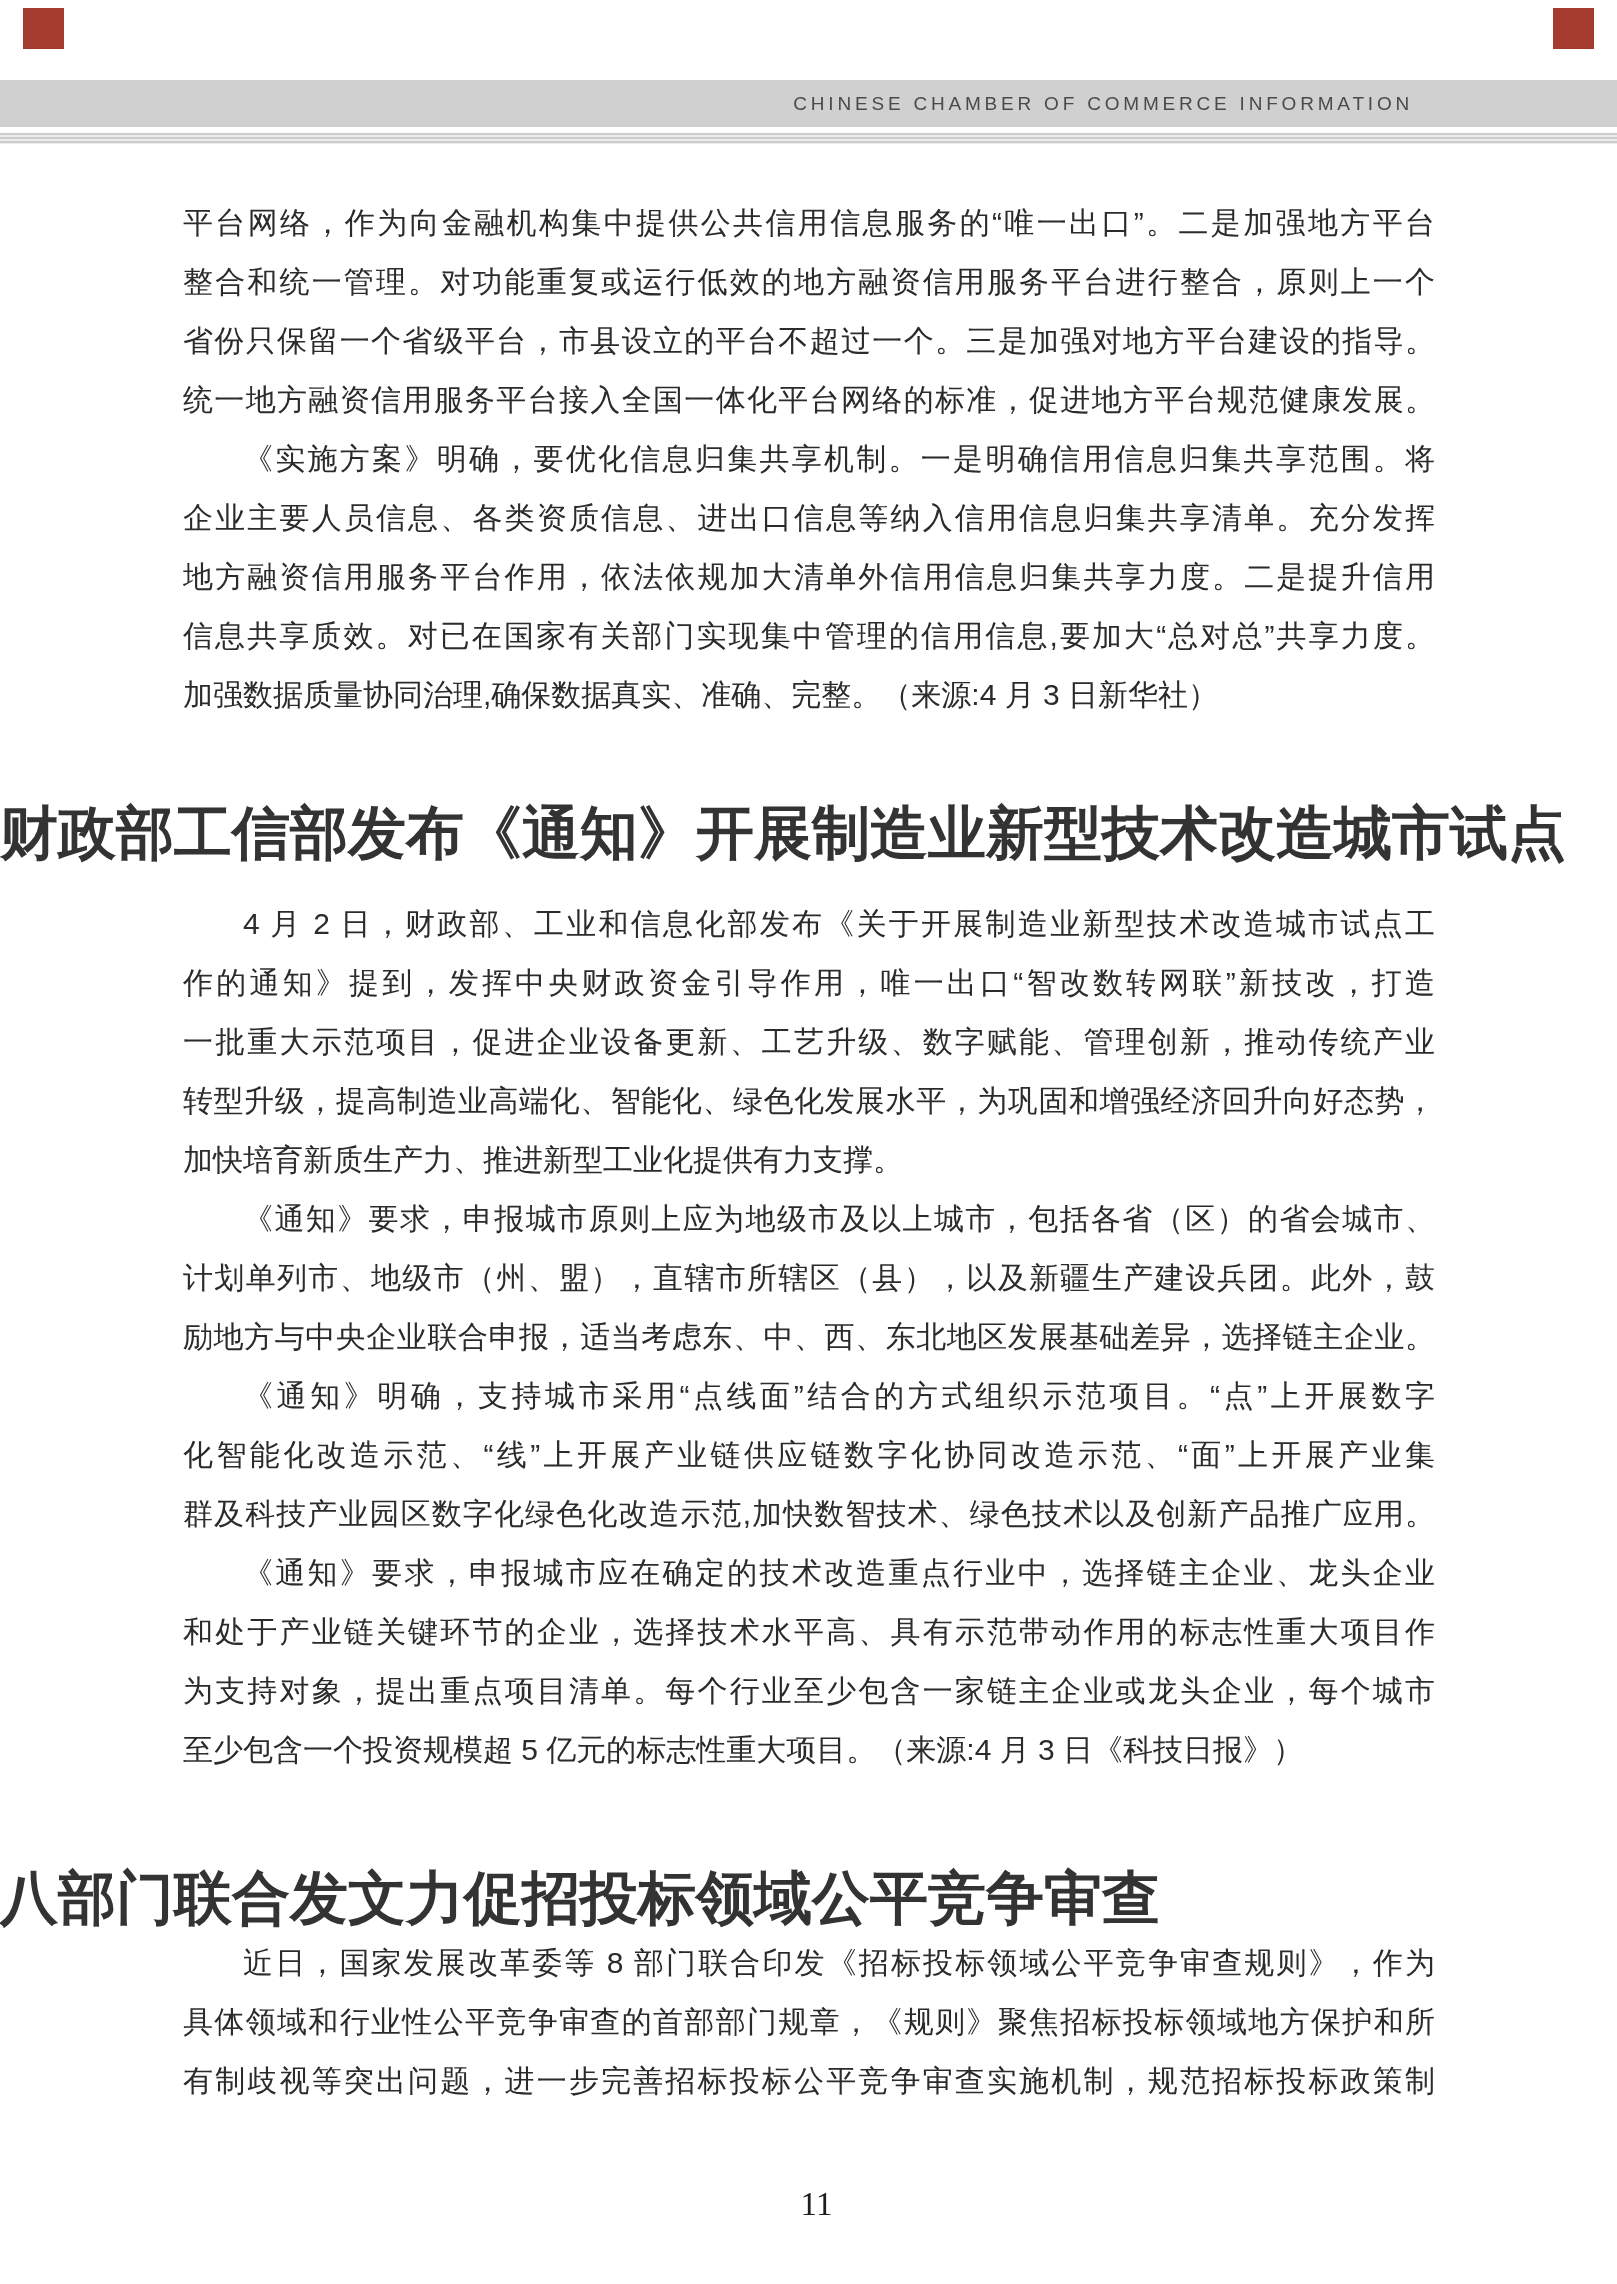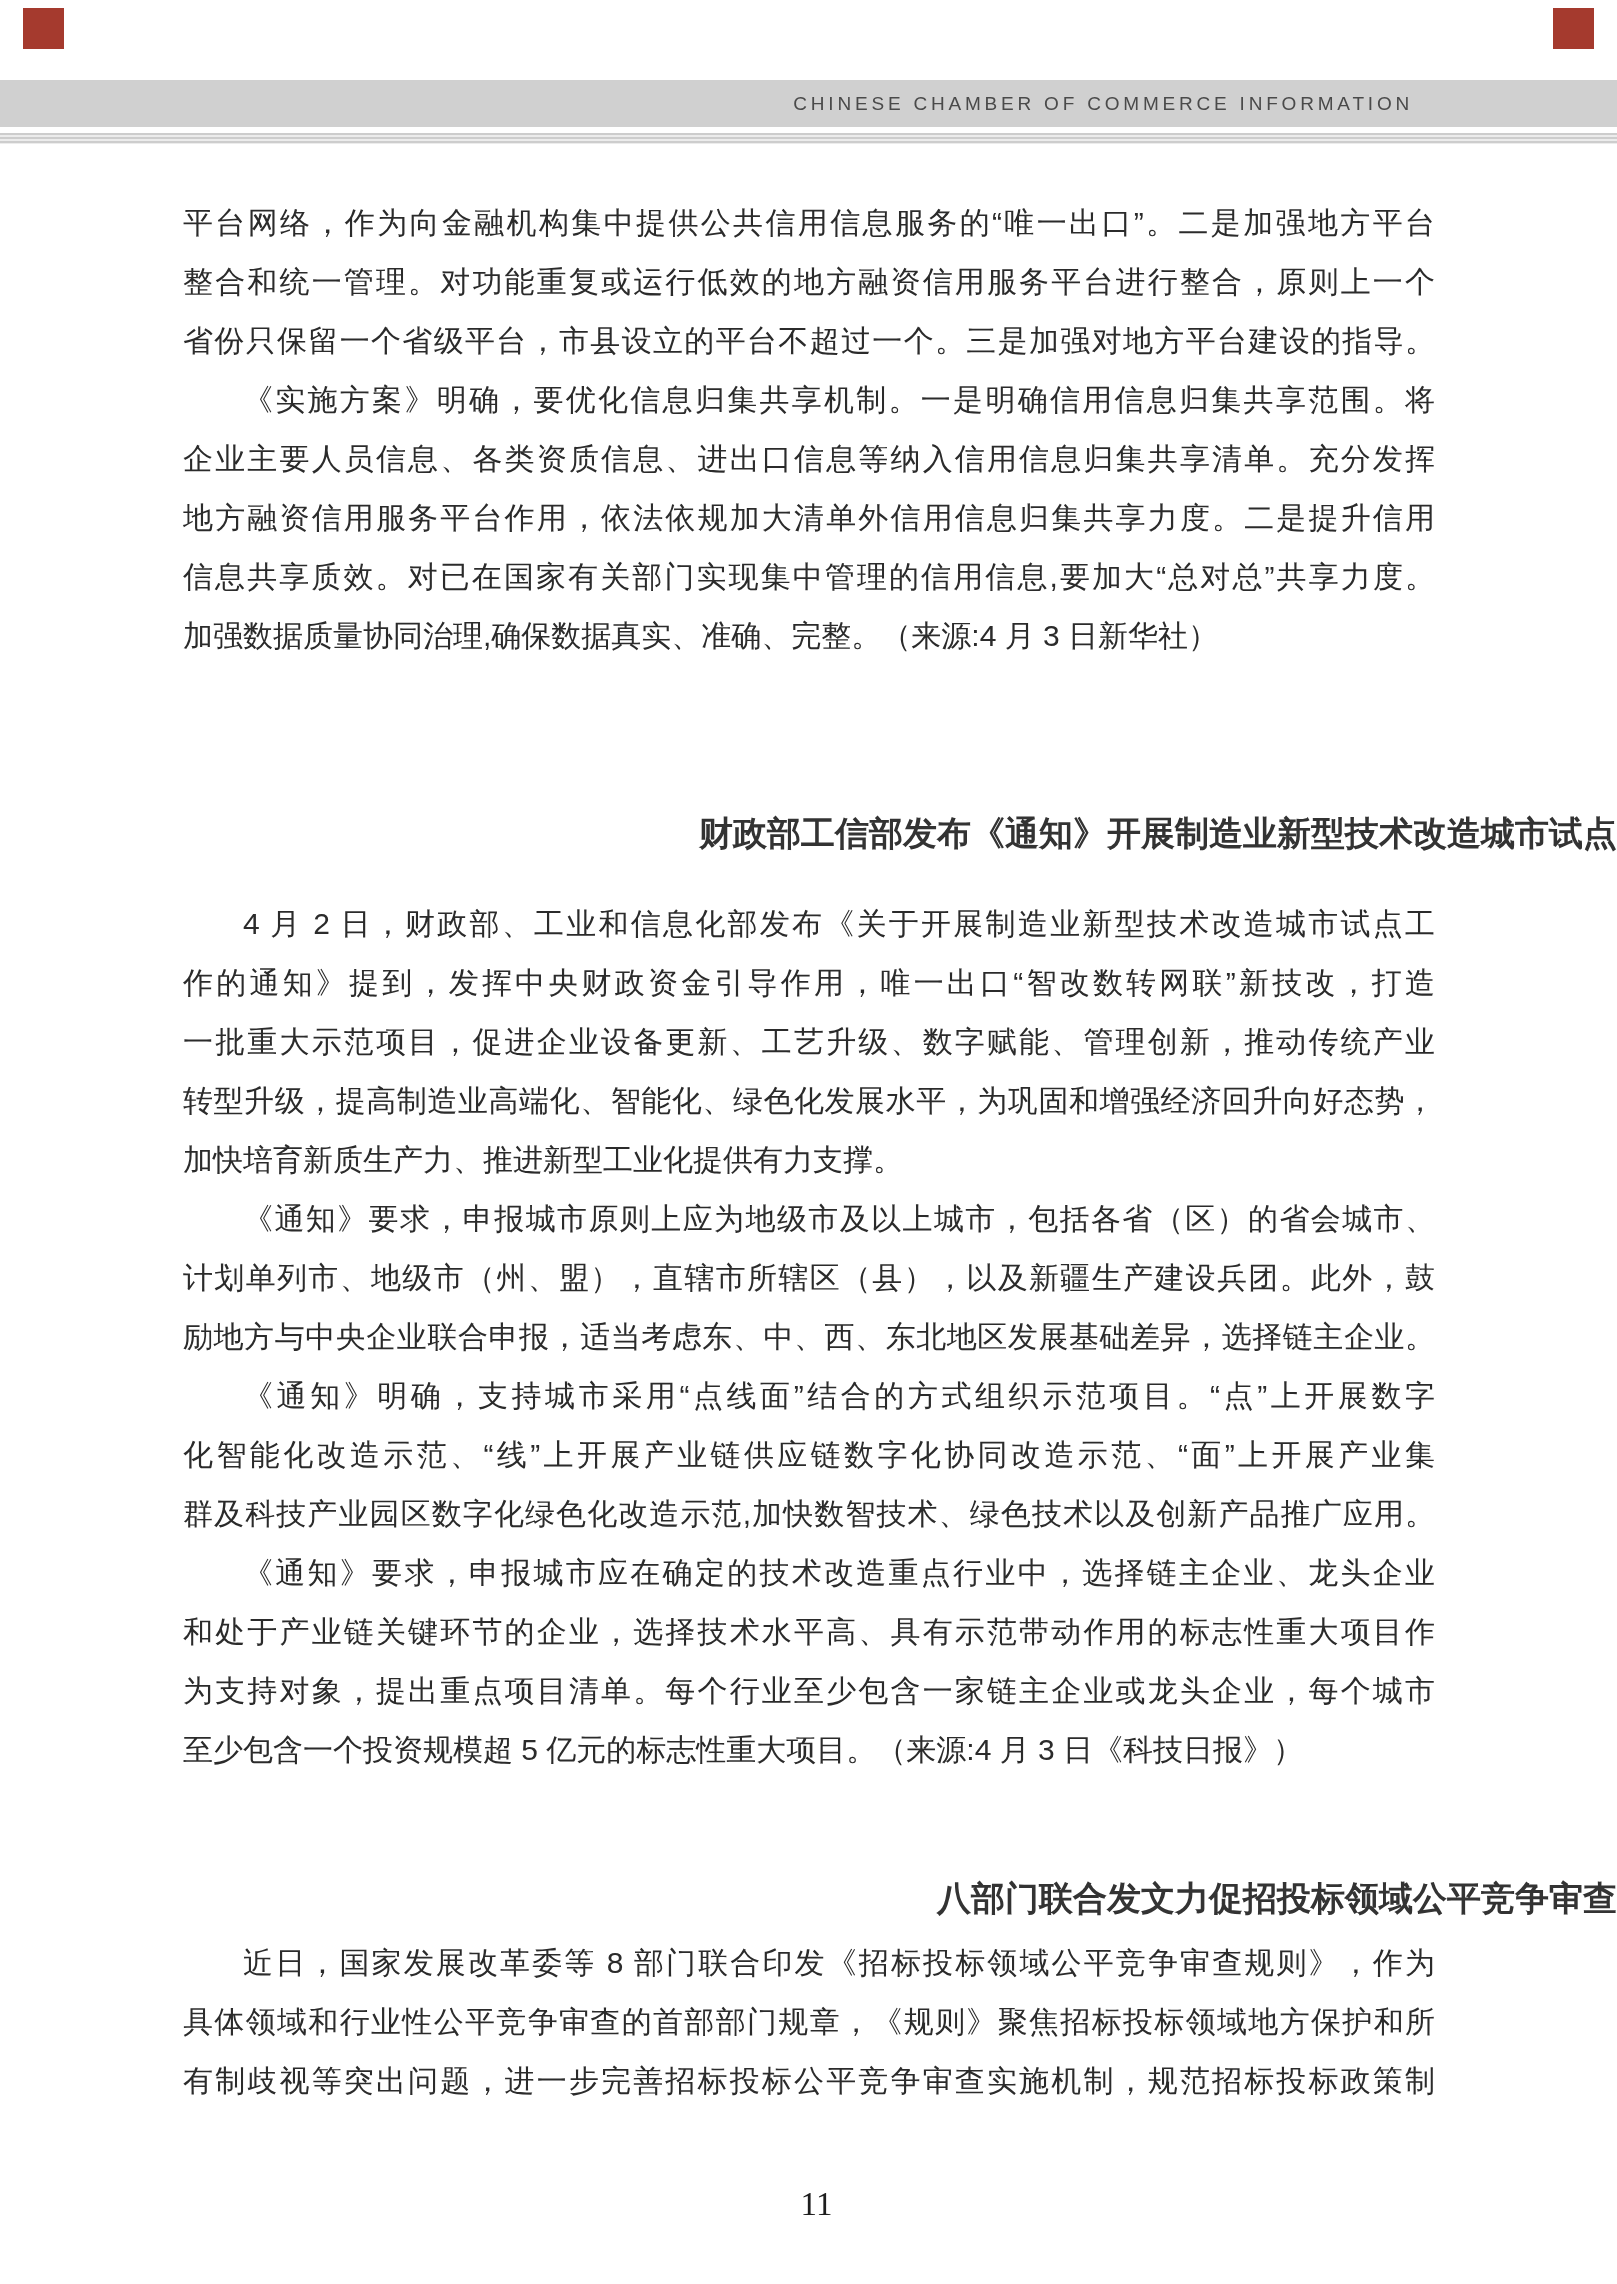--- a/index.html
+++ b/index.html
@@ -85,22 +85,22 @@
     text-align: left;
   }
   .line .source { text-align: right; }
 
   .article-heading {
     position: absolute;
     left: 0;
     width: 1617px;
     height: 48px;
     line-height: 48px;
-    text-align: right;
-    font-size: 34px;
+    text-align: left;
+    font-size: 58px;
     font-weight: bold;
     color: #333333;
   }
   .heading-1 { top: 809px; }
   .heading-2 { top: 1842px; margin-top: 32px; }
 
   .page-number {
     position: absolute;
     top: 2186px;
     left: 8px;
@@ -121,20 +121,21 @@
 
   <div class="band" style="background: rgb(208, 208, 208);">
     <div class="band-text" style="color: rgb(74, 74, 74);">CHINESE CHAMBER OF COMMERCE INFORMATION</div>
   </div>
   <div class="band-stripes"></div>
 
   <div class="text-block block-1">
       <div class="line fill">平台网络，作为向金融机构集中提供公共信用信息服务的“唯一出口”。二是加强地方平台</div>
       <div class="line fill">整合和统一管理。对功能重复或运行低效的地方融资信用服务平台进行整合，原则上一个</div>
       <div class="line fill">省份只保留一个省级平台，市县设立的平台不超过一个。三是加强对地方平台建设的指导。</div>
+      <div class="line fill">统一地方融资信用服务平台接入全国一体化平台网络的标准，促进地方平台规范健康发展。</div>
       <div class="line fill indent">《实施方案》明确，要优化信息归集共享机制。一是明确信用信息归集共享范围。将</div>
       <div class="line fill">企业主要人员信息、各类资质信息、进出口信息等纳入信用信息归集共享清单。充分发挥</div>
       <div class="line fill">地方融资信用服务平台作用，依法依规加大清单外信用信息归集共享力度。二是提升信用</div>
       <div class="line fill">信息共享质效。对已在国家有关部门实现集中管理的信用信息,要加大“总对总”共享力度。</div>
       <div class="line with-source">
         <span>加强数据质量协同治理,确保数据真实、准确、完整。</span>
         <span class="source">（来源:4 月 3 日新华社）</span>
       </div>
     </div>
 

